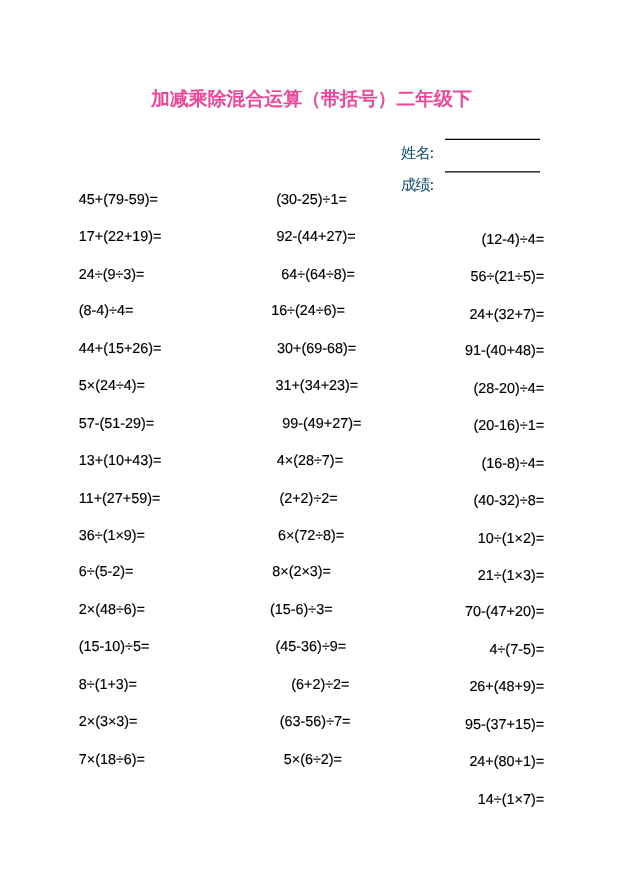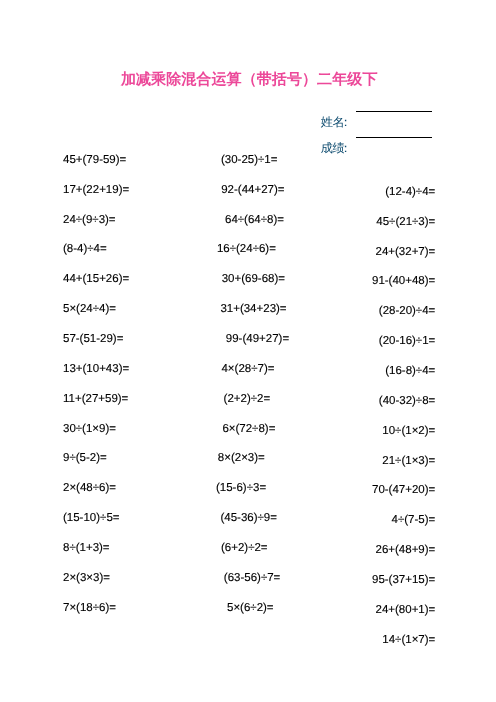--- a/index.html
+++ b/index.html
@@ -56,21 +56,21 @@
 
   <div class="grid" id="grid">
       <div class="row">
         <div class="cell c1">45+(79-59)=</div>
         <div class="cell c2" style="left: 157.95px;">(30-25)÷1=</div>
         <div class="cell c3">(12-4)÷4=</div>
       </div>
       <div class="row">
         <div class="cell c1">17+(22+19)=</div>
         <div class="cell c2" style="left: 158.2px;">92-(44+27)=</div>
-        <div class="cell c3">45÷(21÷3)=</div>
+        <div class="cell c3">56÷(21÷5)=</div>
       </div>
       <div class="row">
         <div class="cell c1">24÷(9÷3)=</div>
         <div class="cell c2" style="left: 162px;">64÷(64÷8)=</div>
         <div class="cell c3">24+(32+7)=</div>
       </div>
       <div class="row">
         <div class="cell c1">(8-4)÷4=</div>
         <div class="cell c2" style="left: 153.92px;">16÷(24÷6)=</div>
         <div class="cell c3">91-(40+48)=</div>
@@ -94,42 +94,42 @@
         <div class="cell c1">13+(10+43)=</div>
         <div class="cell c2" style="left: 158.45px;">4×(28÷7)=</div>
         <div class="cell c3">(40-32)÷8=</div>
       </div>
       <div class="row">
         <div class="cell c1">11+(27+59)=</div>
         <div class="cell c2" style="left: 160.55px;">(2+2)÷2=</div>
         <div class="cell c3">10÷(1×2)=</div>
       </div>
       <div class="row">
-        <div class="cell c1">30÷(1×9)=</div>
+        <div class="cell c1">36÷(1×9)=</div>
         <div class="cell c2" style="left: 159.38px;">6×(72÷8)=</div>
         <div class="cell c3">21÷(1×3)=</div>
       </div>
       <div class="row">
-        <div class="cell c1">9÷(5-2)=</div>
+        <div class="cell c1">6÷(5-2)=</div>
         <div class="cell c2" style="left: 154.8px;">8×(2×3)=</div>
         <div class="cell c3">70-(47+20)=</div>
       </div>
       <div class="row">
         <div class="cell c1">2×(48÷6)=</div>
         <div class="cell c2" style="left: 153px;">(15-6)÷3=</div>
         <div class="cell c3">4÷(7-5)=</div>
       </div>
       <div class="row">
         <div class="cell c1">(15-10)÷5=</div>
         <div class="cell c2" style="left: 157.45px;">(45-36)÷9=</div>
         <div class="cell c3">26+(48+9)=</div>
       </div>
       <div class="row">
         <div class="cell c1">8÷(1+3)=</div>
-        <div class="cell c2" style="left: 158px; text-align: right;">(6+2)÷2=</div>
+        <div class="cell c2" style="left: 170px; text-align: right;">(6+2)÷2=</div>
         <div class="cell c3">95-(37+15)=</div>
       </div>
       <div class="row">
         <div class="cell c1">2×(3×3)=</div>
         <div class="cell c2" style="left: 160.85px;">(63-56)÷7=</div>
         <div class="cell c3">24+(80+1)=</div>
       </div>
       <div class="row">
         <div class="cell c1">7×(18÷6)=</div>
         <div class="cell c2" style="left: 164px;">5×(6÷2)=</div>

